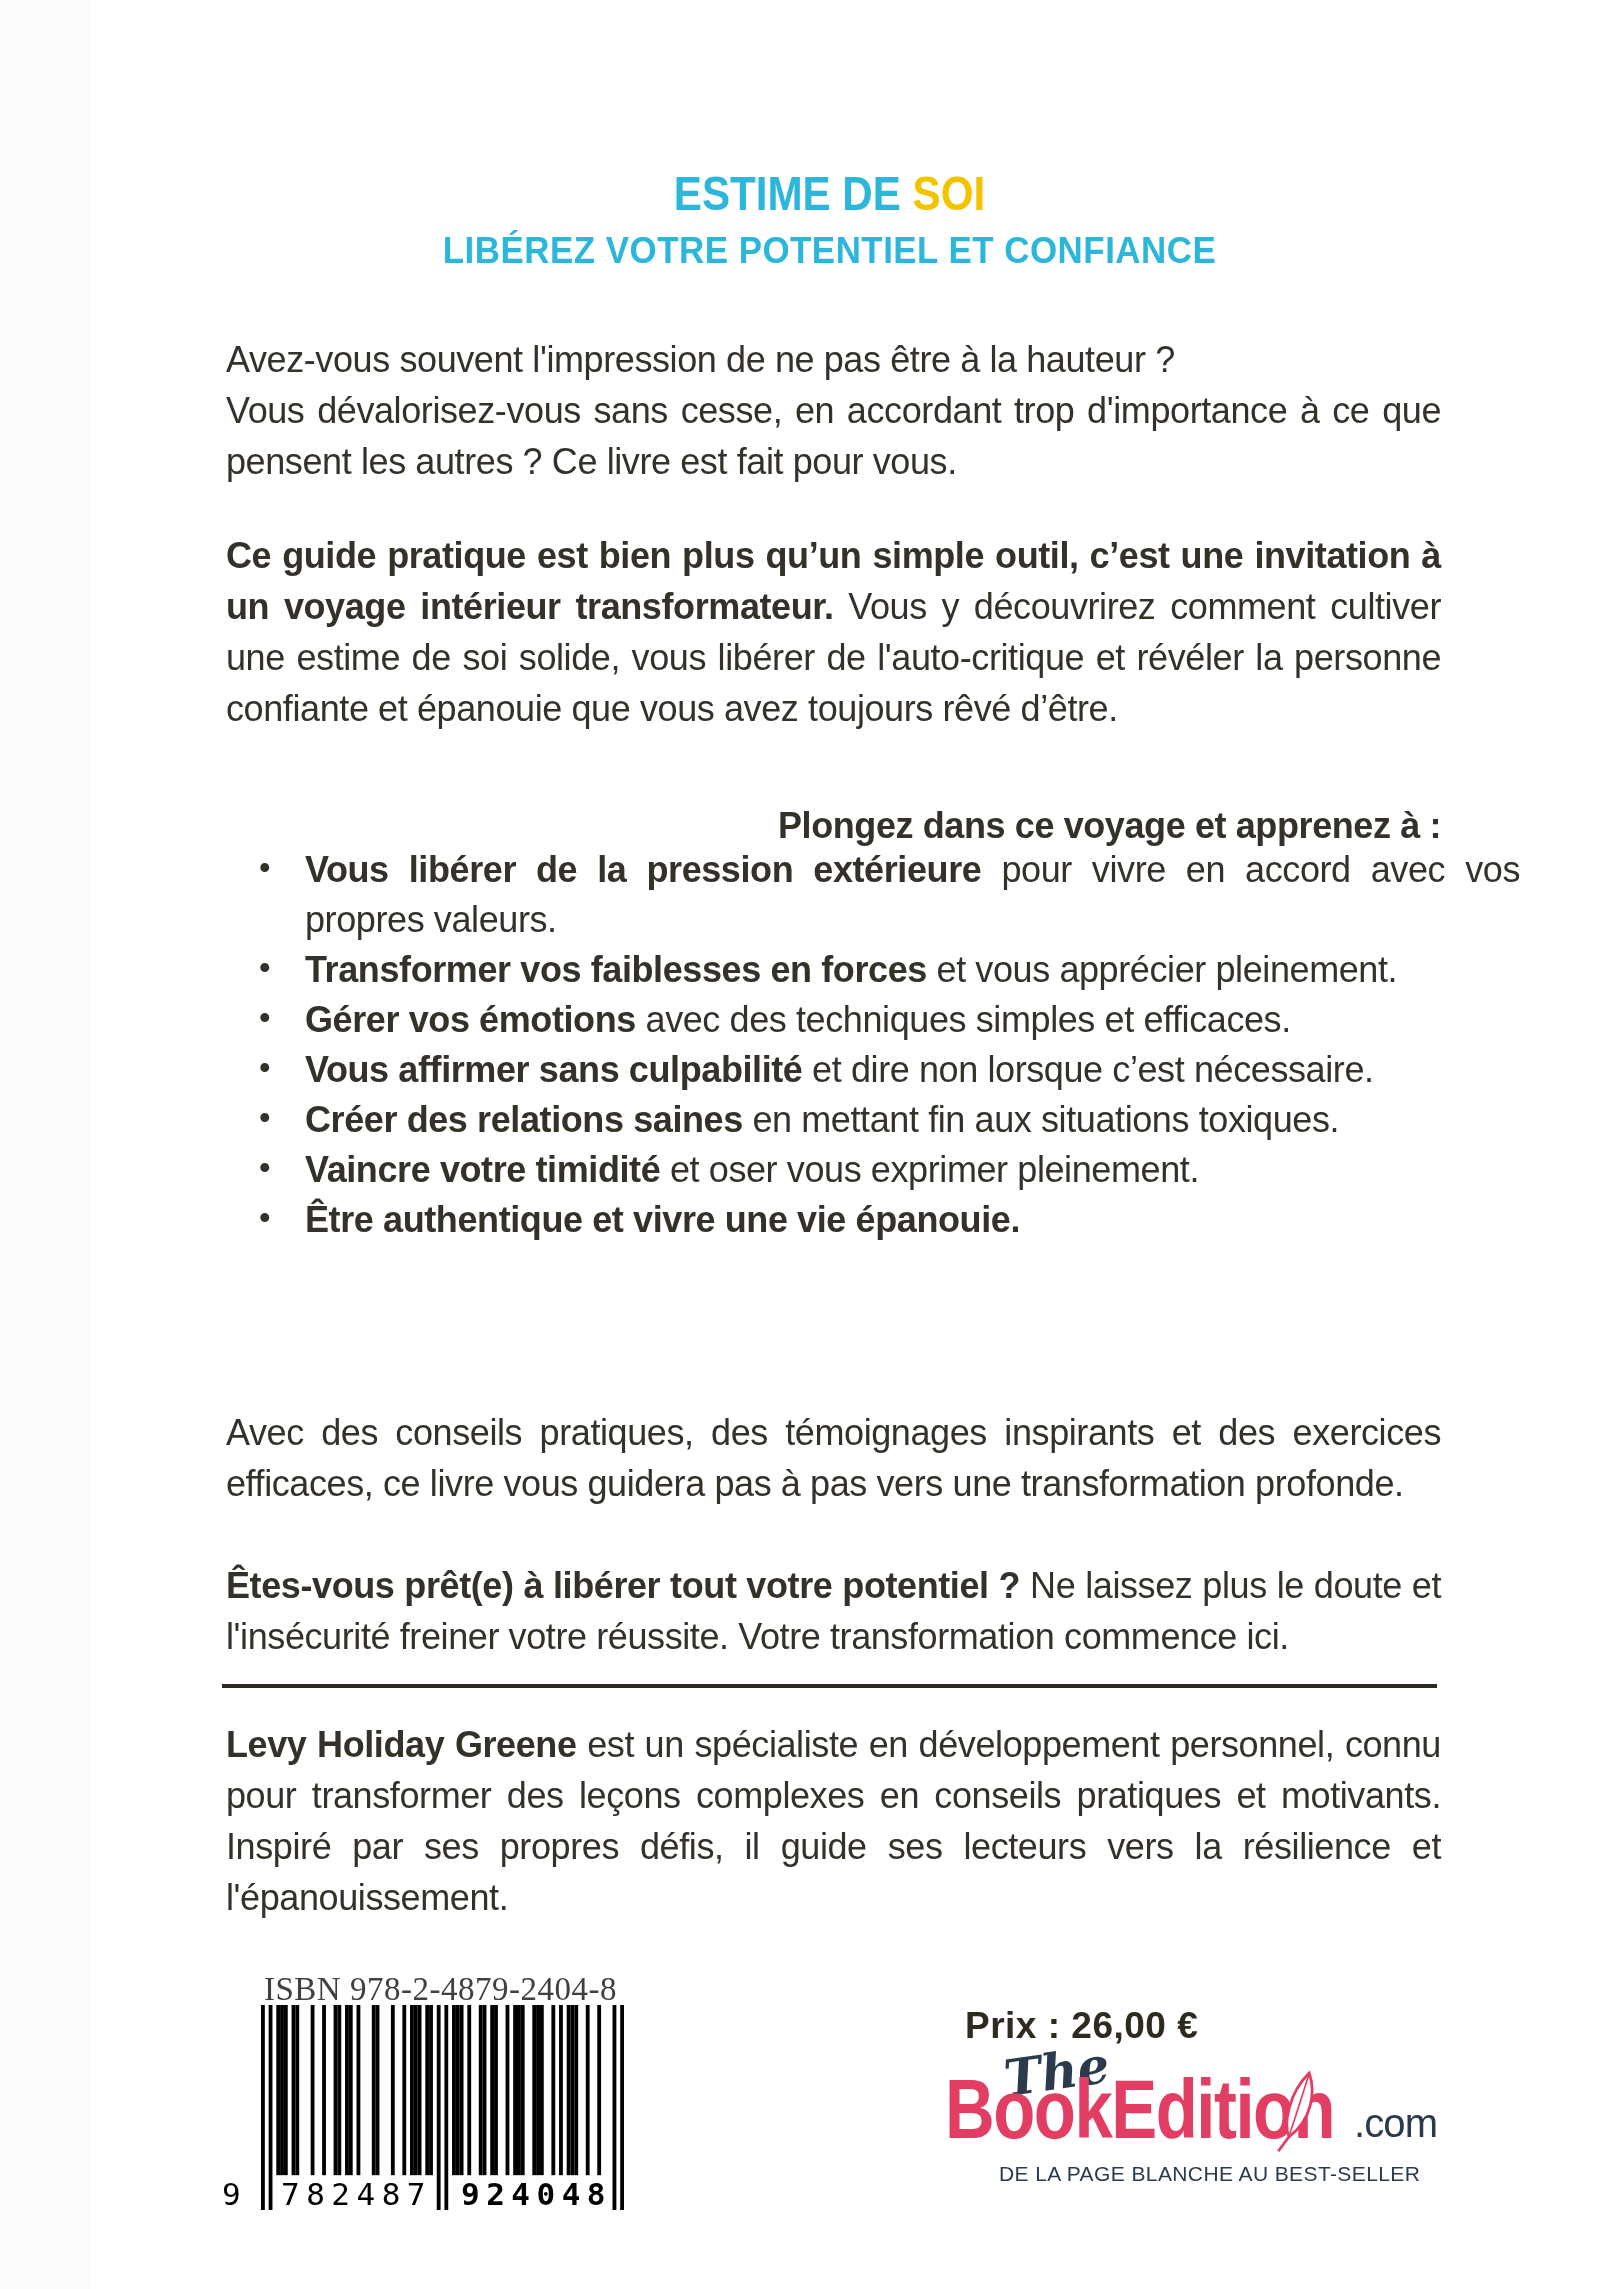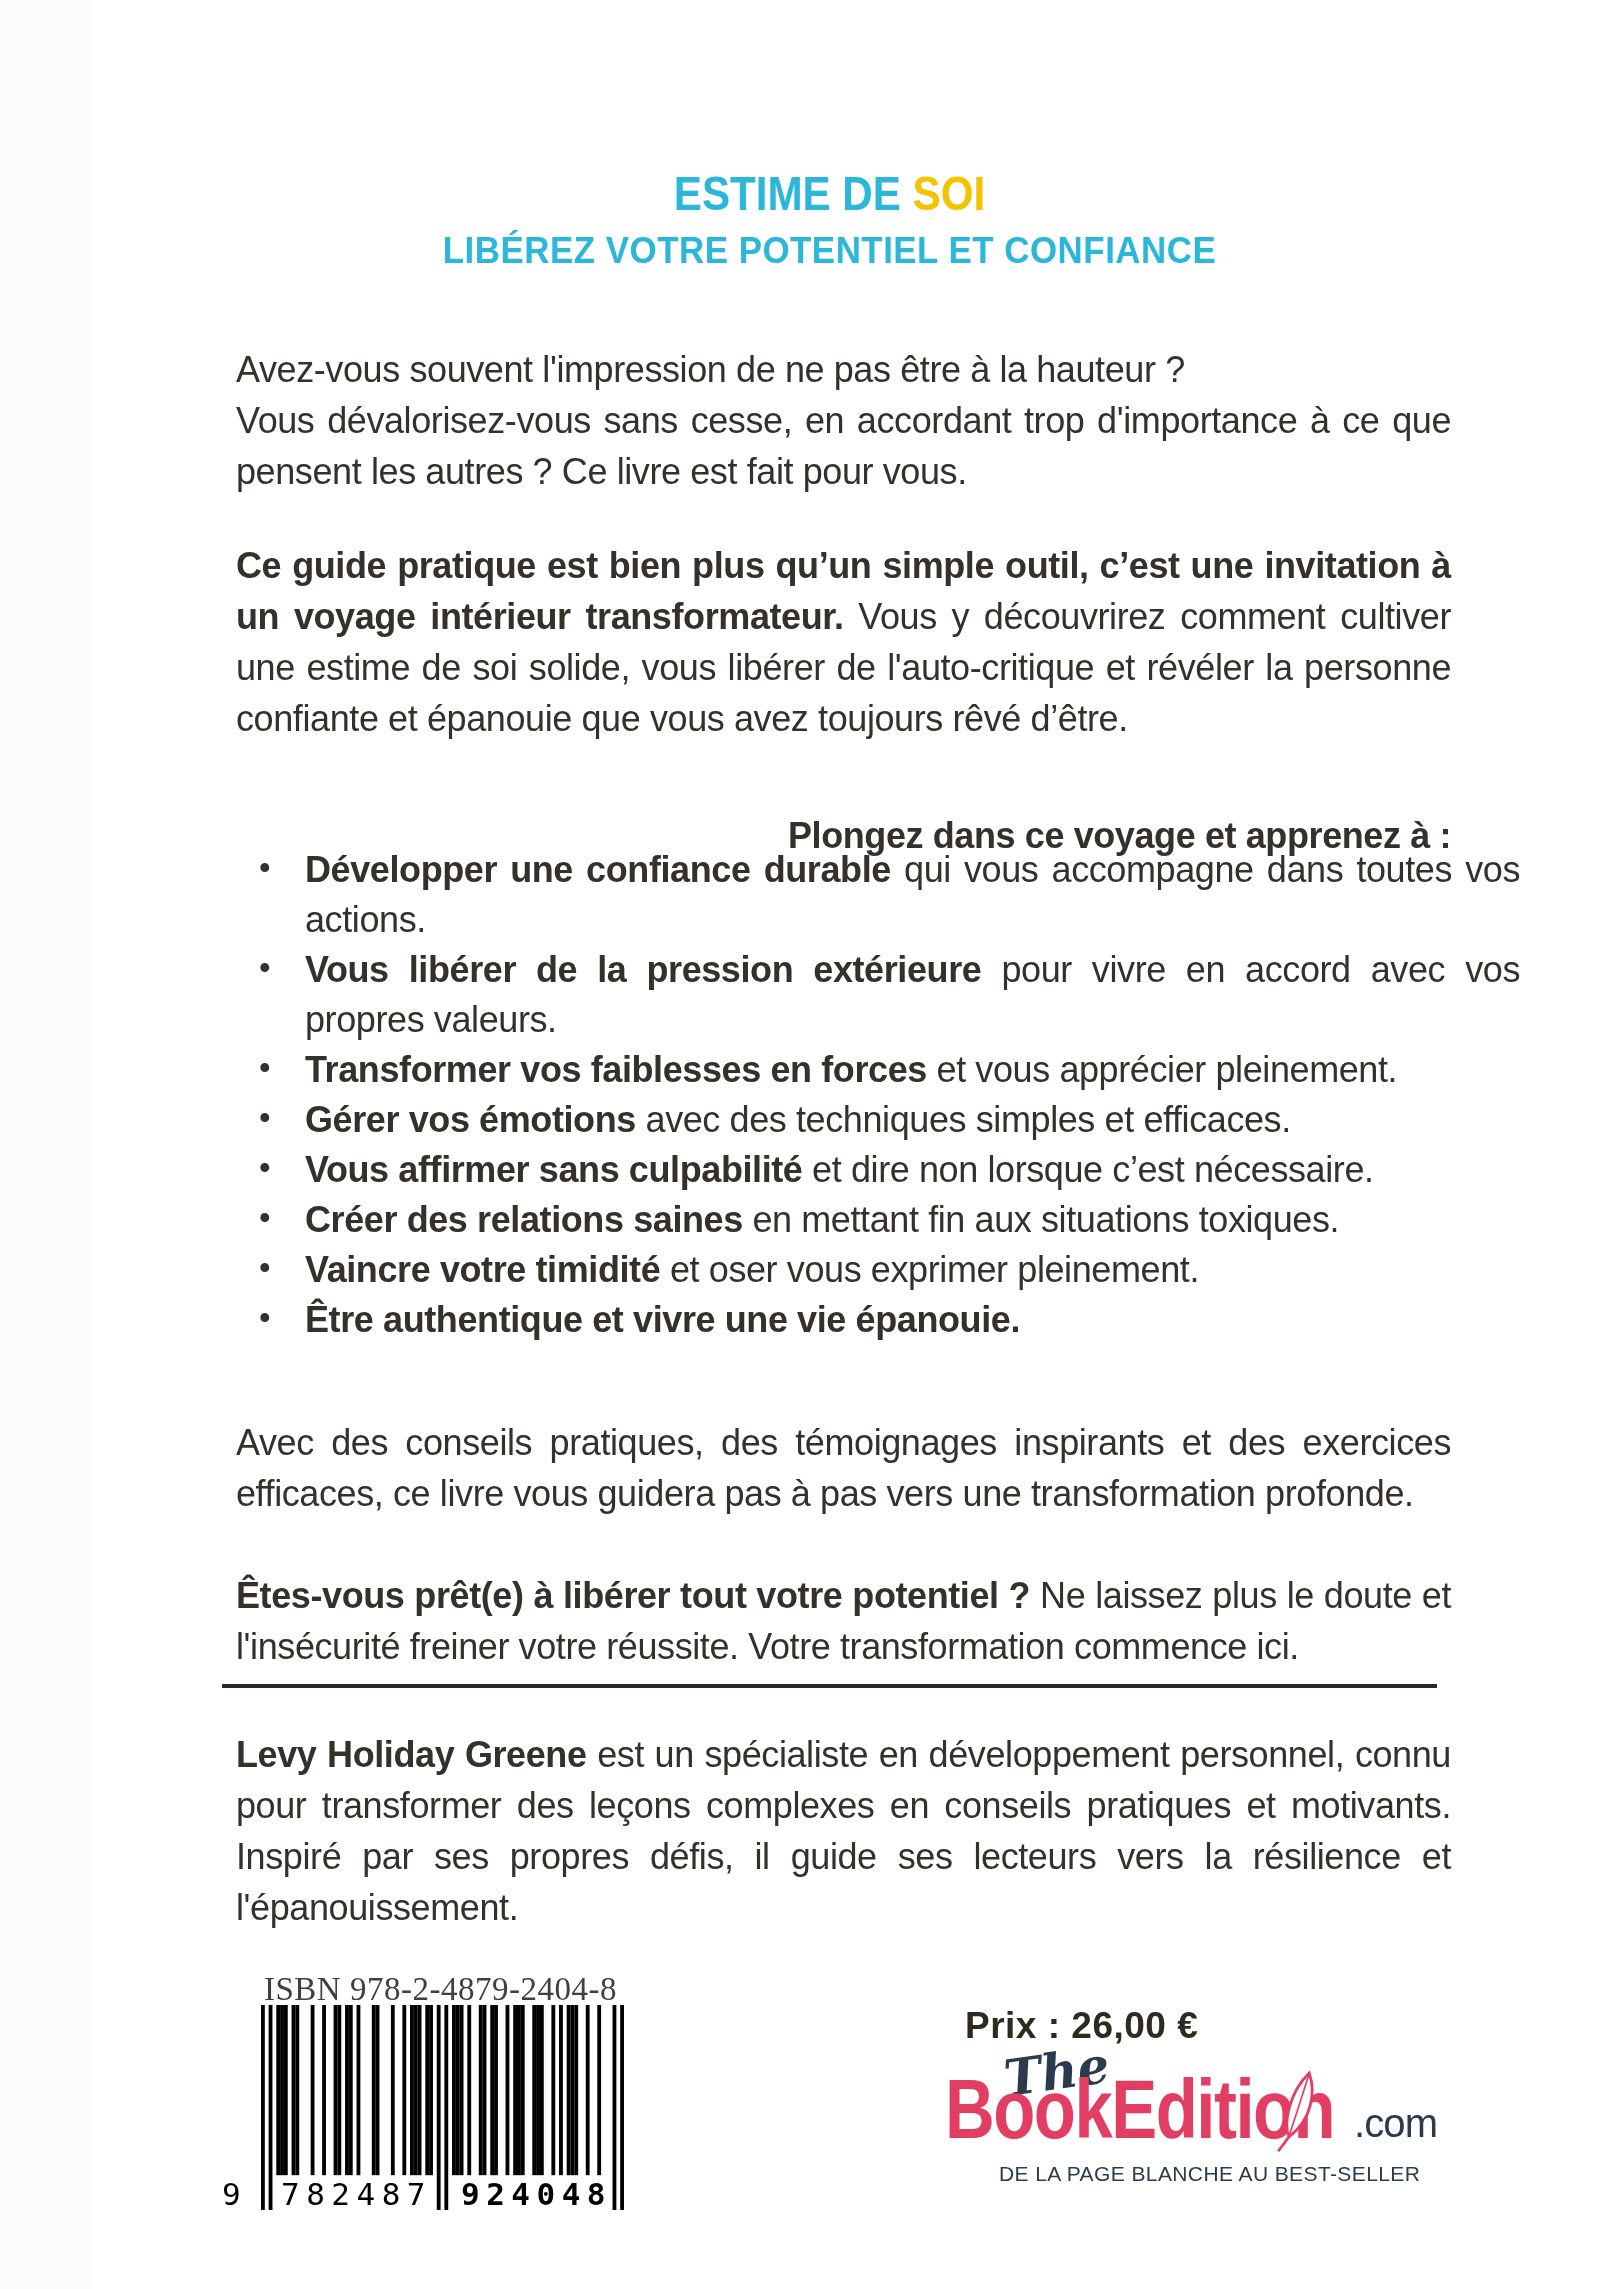--- a/index.html
+++ b/index.html
@@ -32,21 +32,21 @@
   .title .t2{color:var(--yellow);}
   .subtitle{
     top:230px;margin:0;text-align:center;
     font-size:36px;font-weight:700;letter-spacing:0.5px;line-height:41px;
     color:var(--cyan);white-space:nowrap;
     transform:scaleX(.97);
   }
 
   
   .body-text{
-    margin:14px;
+    margin:4px;
     font-size:36px;line-height:51px;
     letter-spacing:-0.4px;
     text-align:justify;
     color:var(--ink);
   }
   .intro{top:330px;}
   .pitch{top:526px;}
   .list-heading{top:796px;font-weight:700;text-align:right;}
   .benefits{
     top:845px;
@@ -129,21 +129,20 @@
   <h1 class="col title"><span class="t1">ESTIME DE </span><span class="t2">SOI</span></h1>
   <h2 class="col subtitle">LIBÉREZ VOTRE POTENTIEL ET CONFIANCE</h2>
 
   <p class="col body-text intro"><span>Avez-vous souvent l'impression de ne pas être à la hauteur ?</span><br>
   <span>Vous dévalorisez-vous sans cesse, en accordant trop d'importance à ce que pensent les autres ? Ce livre est fait pour vous.</span></p>
 
   <p class="col body-text pitch"><strong>Ce guide pratique est bien plus qu’un simple outil, c’est une invitation à un voyage intérieur transformateur.</strong><span> Vous y découvrirez comment cultiver une estime de soi solide, vous libérer de l'auto-critique et révéler la personne confiante et épanouie que vous avez toujours rêvé d’être.</span></p>
 
   <p class="col body-text list-heading">Plongez dans ce voyage et apprenez à :</p>
   <ul class="col benefits">
-    <li><strong>Développer une confiance durable</strong><span> qui vous accompagne dans toutes vos actions.</span></li>
     <li><strong>Vous libérer de la pression extérieure</strong><span> pour vivre en accord avec vos propres valeurs.</span></li>
     <li><strong>Transformer vos faiblesses en forces</strong><span> et vous apprécier pleinement.</span></li>
     <li><strong>Gérer vos émotions</strong><span> avec des techniques simples et efficaces.</span></li>
     <li><strong>Vous affirmer sans culpabilité</strong><span> et dire non lorsque c’est nécessaire.</span></li>
     <li><strong>Créer des relations saines</strong><span> en mettant fin aux situations toxiques.</span></li>
     <li><strong>Vaincre votre timidité</strong><span> et oser vous exprimer pleinement.</span></li>
     <li><strong>Être authentique et vivre une vie épanouie.</strong><span></span></li>
   </ul>
 
   <p class="col body-text closing">Avec des conseils pratiques, des témoignages inspirants et des exercices efficaces, ce livre vous guidera pas à pas vers une transformation profonde.</p>

